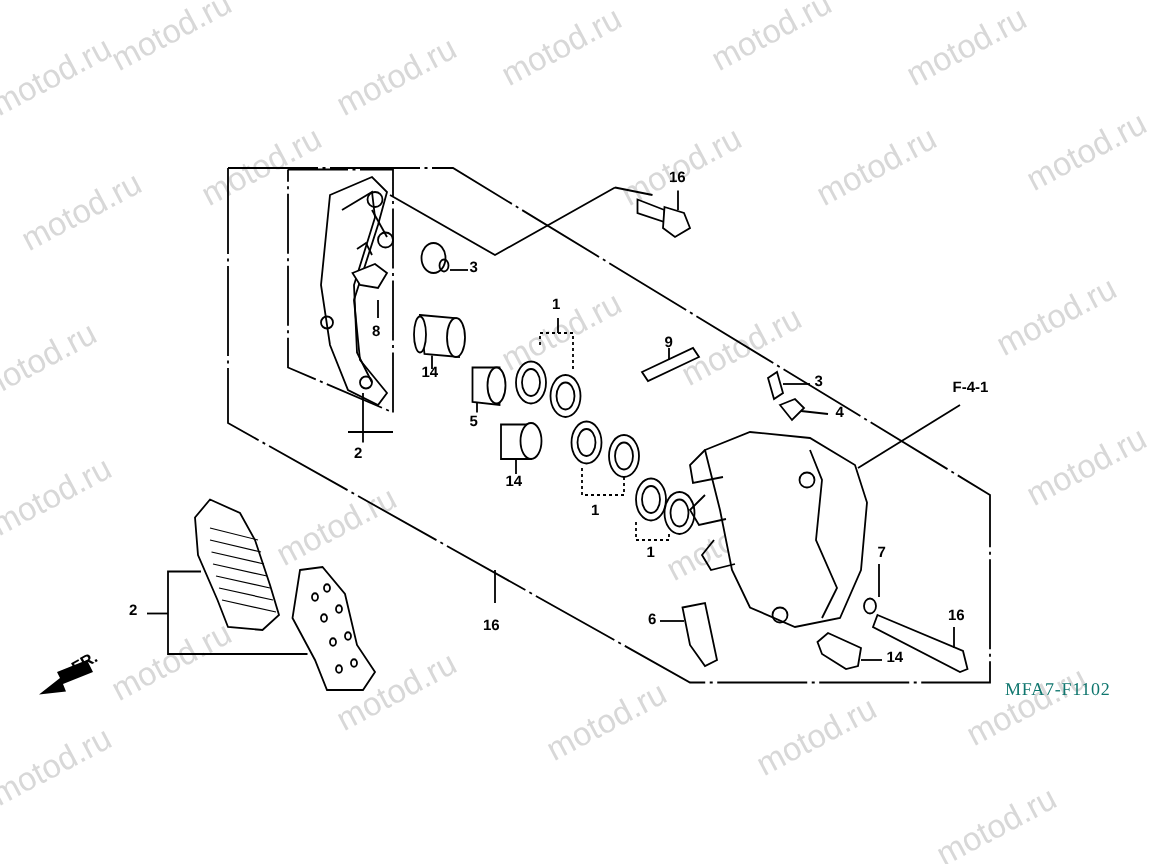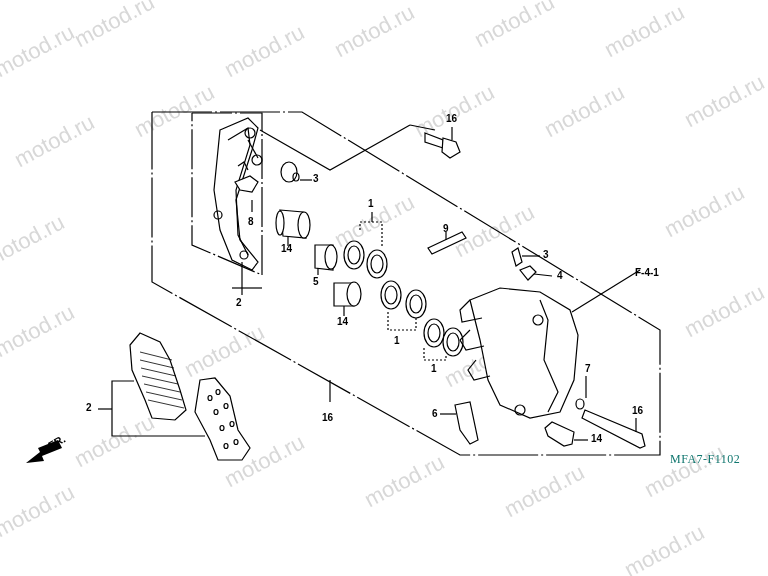--- a/index.html
+++ b/index.html
@@ -184,16 +184,16 @@
   <div class="callout" style="left:443px;top:224px">9</div>
   <div class="callout" style="left:591px;top:434px">14</div>
   <div class="callout" style="left:313px;top:174px">3</div>
   <div class="callout" style="left:322px;top:413px">16</div>
   <div class="callout" style="left:236px;top:298px">2</div>
   <div class="callout" style="left:281px;top:244px">14</div>
   <div class="callout" style="left:337px;top:317px">14</div>
   <div class="callout" style="left:632px;top:406px">16</div>
   <div class="callout" style="left:446px;top:114px">16</div>
 
-  <div class="callout" style="left:635px;top:268px">F-4-1</div>
+  <div class="callout" style="left:635px;top:254px">F-4-1</div>
   <div class="callout" style="left:48px;top:437px;transform:rotate(-30deg);font-size:11px">FR.</div>
   <div class="code" style="left:670px;top:452px">MFA7-F1102</div>
 </div>
 
 </body></html>

